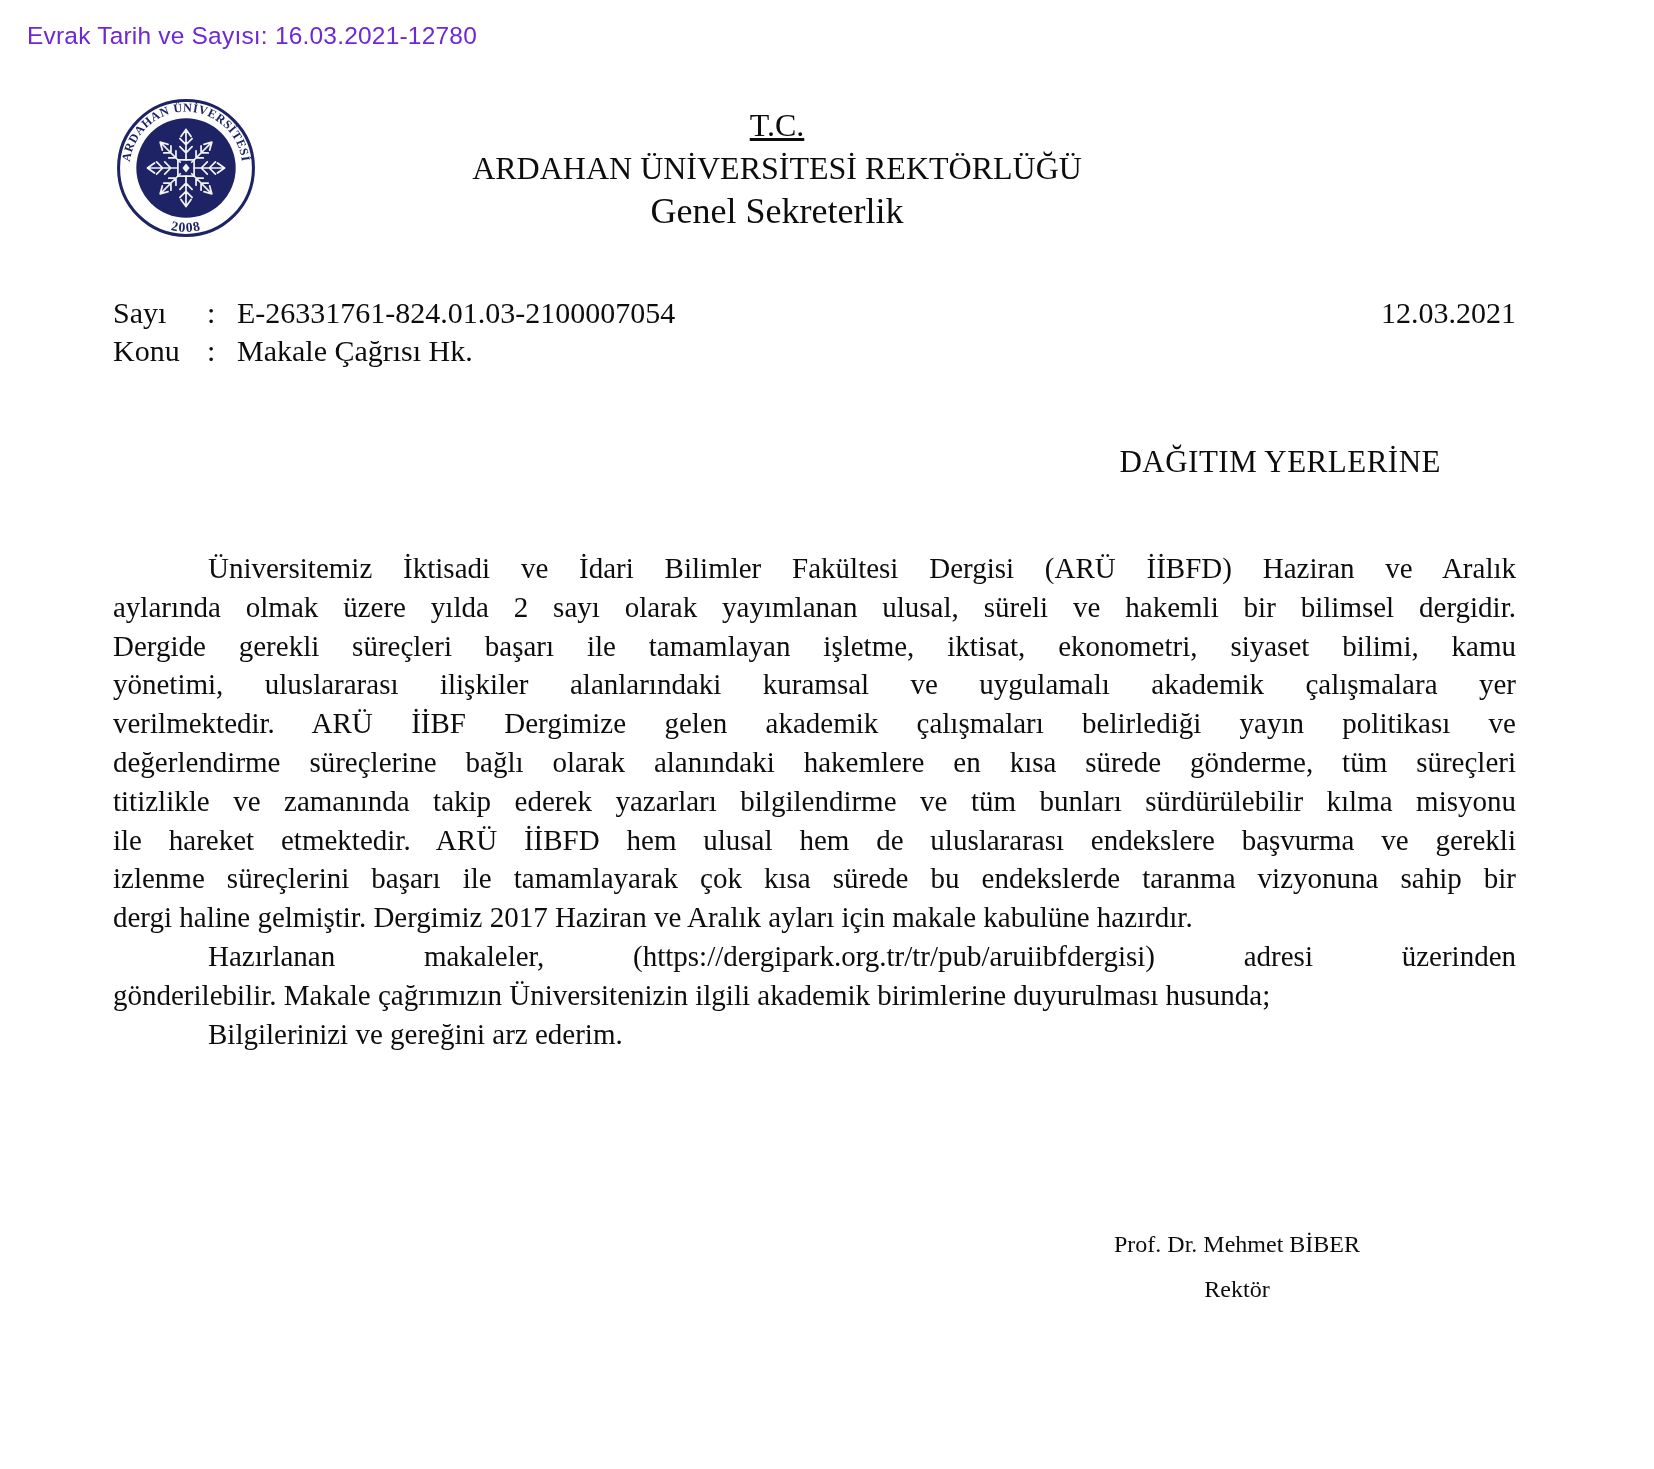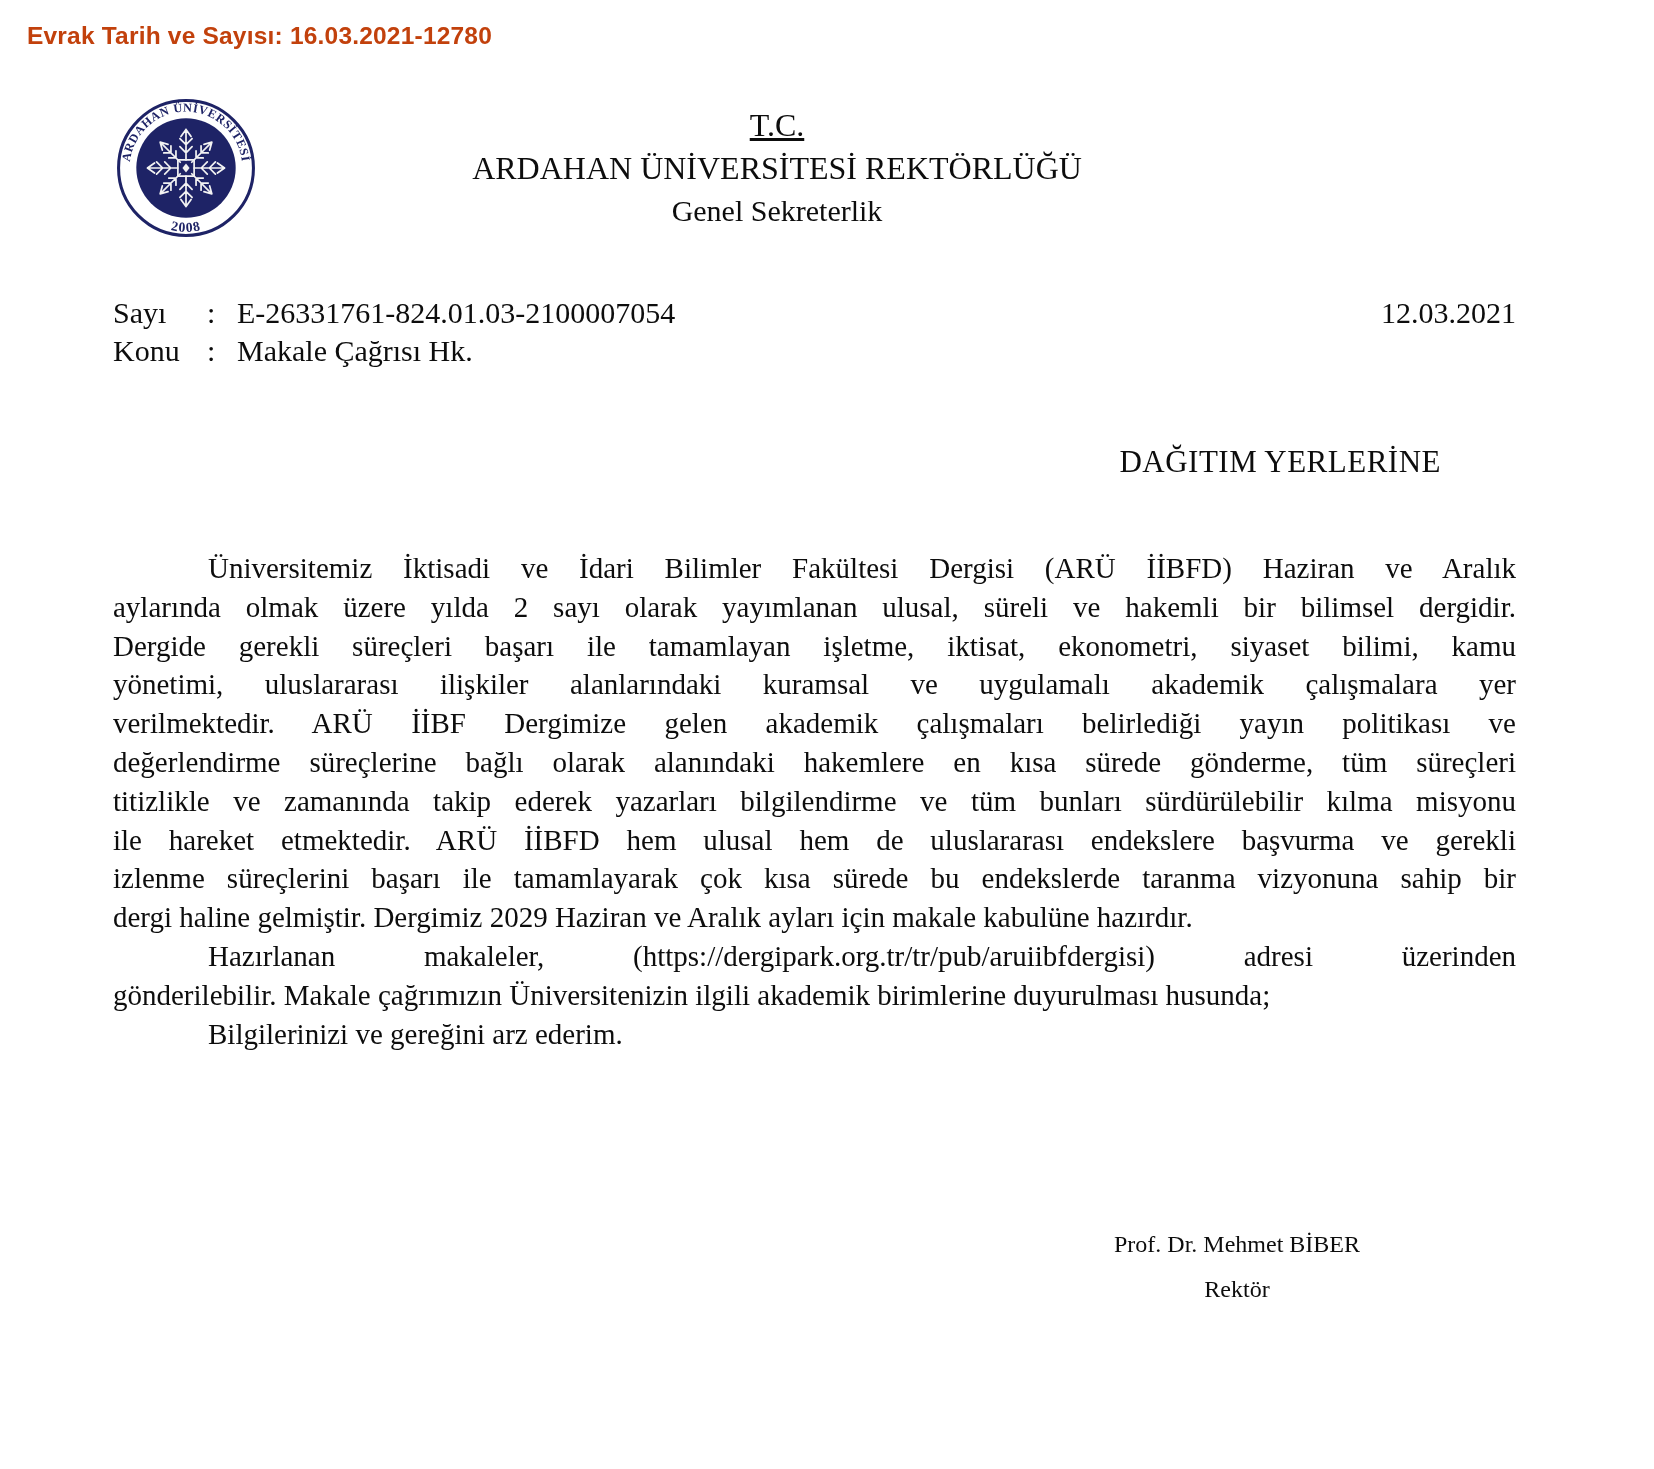--- a/index.html
+++ b/index.html
@@ -11,23 +11,23 @@
     font-family: "Liberation Serif", "DejaVu Serif", serif;
     color: #0d0d0d;
     overflow: hidden;
   }
 
   
   .stamp {
     position: absolute;
     left: 27px; top: 22px;
     font-family: "Liberation Sans", "DejaVu Sans", sans-serif;
-    font-weight: bold;
+    font-weight: normal;
     font-size: 24.5px;
-    color: #c2410c;
+    color: #6d28d9;
     letter-spacing: 0.2px;
     white-space: nowrap;
     text-align: center;
   }
 
   
   .seal {
     position: absolute;
     left: 115px; top: 97px;
     width: 142px; height: 142px;
@@ -36,21 +36,21 @@
   
   .letterhead {
     position: absolute;
     left: 113px; top: 104px;
     width: 1328px;
     text-align: center;
     white-space: nowrap;
   }
   .letterhead .lh1 { font-size: 32px; line-height: 43px; text-decoration: underline; }
   .letterhead .lh2 { font-size: 32px; line-height: 43px; }
-  .letterhead .lh3 { font-size: 30px; line-height: 42px; }
+  .letterhead .lh3 { font-size: 36px; line-height: 42px; }
 
   
   .refblock {
     position: absolute;
     left: 113px; top: 294px;
     font-size: 30px;
     line-height: 38px;
   }
   .refrow { display: flex; white-space: nowrap; }
   .reflabel { width: 94px; }
@@ -178,21 +178,21 @@
     <div>
         <div class="bline indent">Üniversitemiz İktisadi ve İdari Bilimler Fakültesi Dergisi (ARÜ İİBFD) Haziran ve Aralık</div>
         <div class="bline">aylarında olmak üzere yılda 2 sayı olarak yayımlanan ulusal, süreli ve hakemli bir bilimsel dergidir.</div>
         <div class="bline">Dergide gerekli süreçleri başarı ile tamamlayan işletme, iktisat, ekonometri, siyaset bilimi, kamu</div>
         <div class="bline">yönetimi, uluslararası ilişkiler alanlarındaki kuramsal ve uygulamalı akademik çalışmalara yer</div>
         <div class="bline">verilmektedir. ARÜ İİBF Dergimize gelen akademik çalışmaları belirlediği yayın politikası ve</div>
         <div class="bline">değerlendirme süreçlerine bağlı olarak alanındaki hakemlere en kısa sürede gönderme, tüm süreçleri</div>
         <div class="bline">titizlikle ve zamanında takip ederek yazarları bilgilendirme ve tüm bunları sürdürülebilir kılma misyonu</div>
         <div class="bline">ile hareket etmektedir. ARÜ İİBFD hem ulusal hem de uluslararası endekslere başvurma ve gerekli</div>
         <div class="bline">izlenme süreçlerini başarı ile tamamlayarak çok kısa sürede bu endekslerde taranma vizyonuna sahip bir</div>
-        <div class="bline last">dergi haline gelmiştir. Dergimiz 2029 Haziran ve Aralık ayları için makale kabulüne hazırdır.</div>
+        <div class="bline last">dergi haline gelmiştir. Dergimiz 2017 Haziran ve Aralık ayları için makale kabulüne hazırdır.</div>
       </div>
     <div>
         <div class="bline indent">Hazırlanan makaleler, (https://dergipark.org.tr/tr/pub/aruiibfdergisi) adresi üzerinden</div>
         <div class="bline last">gönderilebilir. Makale çağrımızın Üniversitenizin ilgili akademik birimlerine duyurulması husunda;</div>
       </div>
     <div>
         <div class="bline indent last">Bilgilerinizi ve gereğini arz ederim.</div>
       </div>
   </div>
 

